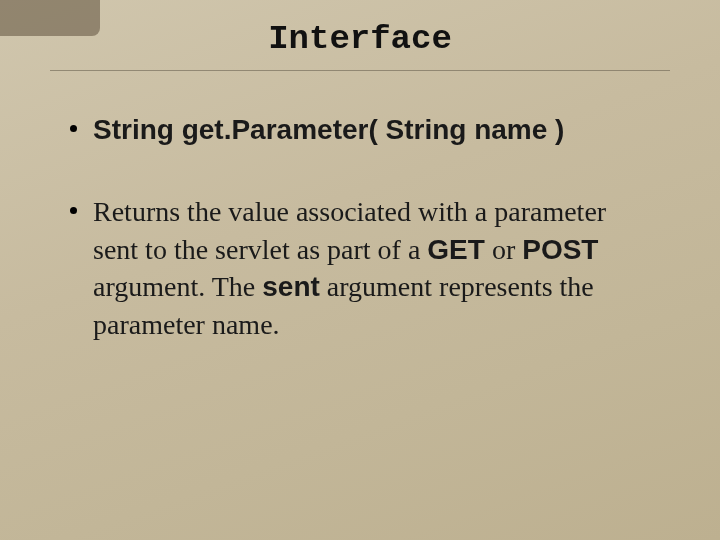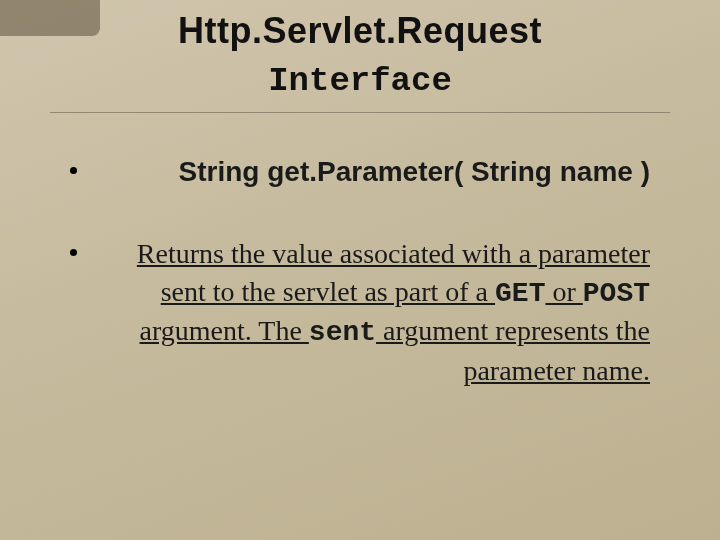--- a/index.html
+++ b/index.html
@@ -69,44 +69,41 @@
     background: #000;
     border-radius: 50%;
     margin-top: 14px;
     margin-right: 16px;
     flex: 0 0 auto;
   }
   .bullet .text {
     flex: 1 1 auto;
     font-size: 28px;
     line-height: 1.35;
-    text-align: right;
   }
   .text .sans-bold {
-    font-family: Liberation Mono, monospace;
+    font-family: Liberation Sans, sans-serif;
     font-weight: bold;
   }
   .text .serif {
     font-family: "Times New Roman", Times, serif;
-    text-decoration: underline;
   }
   .sig-line {
     font-family: Arial, Helvetica, sans-serif;
     font-weight: bold;
     font-size: 28px;
   }
 </style>
 </head>
 <body>
 
 <div class="slide">
   <div class="corner"></div>
 
   <div class="title-block">
-    <div class="title-main">Http.Servlet.Request</div>
     <div class="title-sub">Interface</div>
   </div>
 
   <hr class="hr">
 
   <div class="content">
 
     <div class="bullet">
       <div class="dot"></div>
       <div class="text sig-line">String get.Parameter( String name )</div>

